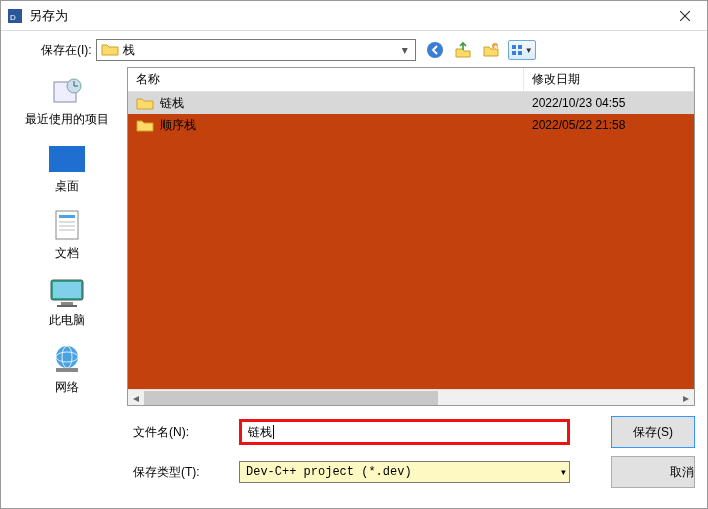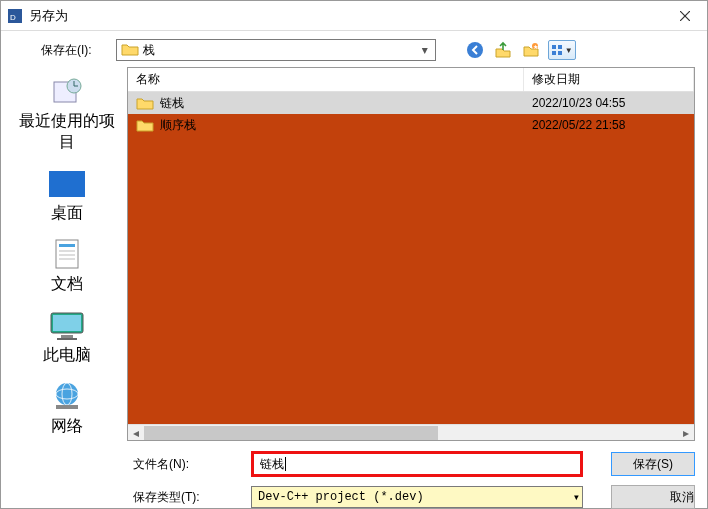--- a/index.html
+++ b/index.html
@@ -31,21 +31,21 @@
     width:45px;height:30px; display:flex;align-items:center;justify-content:center;
     font-size:14px; color:#333;
   }
 
   .body {
     flex:1; display:flex; flex-direction:column;
     padding:8px 12px 12px 12px;
   }
 
   .top-row {
-    display:flex; align-items:center; gap:24px;
+    display:flex; align-items:center; gap:4px;
     margin-bottom:6px;
     padding-left:28px;
   }
   .top-label { width:auto; }
   .combo {
     flex:1 1 auto; height:22px;
     border:1px solid #7a7a7a; background:#fff;
     display:flex; align-items:center; padding:0 2px 0 4px;
     max-width:320px;
   }
@@ -76,21 +76,21 @@
     width:108px; display:flex; flex-direction:column;
     align-items:center; gap:6px;
     padding-top:4px;
   }
   .side-item {
     width:100%;
     display:flex; flex-direction:column; align-items:center; gap:2px;
     padding:4px 0;
   }
   .side-icon { width:40px;height:34px; display:flex;align-items:center;justify-content:center; }
-  .side-label { font-size:16px; text-align:center; }
+  .side-label { font-size:12px; text-align:center; }
 
   .list-area {
     flex:1; display:flex; flex-direction:column;
     border:1px solid #999; background:#c2410c;
     min-height:0;
   }
   .list-header {
     height:24px; display:flex;
     background:#fff; border-bottom:1px solid #e0e0e0;
     user-select:none;
@@ -112,39 +112,40 @@
   .hscroll .arrow { width:16px;height:14px;display:flex;align-items:center;justify-content:center;color:#666; }
   .hscroll .track { flex:1; position:relative; height:14px; }
   .hscroll .thumb { position:absolute; left:0; top:0; height:14px; width:55%; background:#c8c8c8; }
 
   .bottom {
     margin-top:10px;
     padding-left:120px;
     padding-right:0;
   }
   .form-row {
-    display:flex; align-items:center; gap:28px; margin-bottom:8px;
+    display:flex; align-items:center; gap:16px; margin-bottom:8px;
   }
   .form-label { width:90px; }
   .filename-field {
     flex:1; height:26px; border:3px solid #e11; padding:1px 6px;
     display:flex; align-items:center; background:#fff;
     font-family:inherit; font-size:12px;
   }
   .type-combo {
     flex:1; height:22px; border:1px solid #7a7a7a;
     display:flex; align-items:center; padding:0 2px 0 6px; background:#fef9c3;
     font-family:"Courier New",monospace; font-size:12px;
   }
   .type-combo .combo-arrow{ margin-left:auto; }
   .action-btn {
-    width:84px; height:24px;
+    width:84px; height:32px;
     background:#e1e1e1; border:1px solid #3399ff;
     display:flex;align-items:center;justify-content:center;
     font-size:12px;
+    margin-left:25px;
   }
   .action-btn.secondary { border:1px solid #adadad;justify-content:flex-end; }
 
   .folder-svg { width:18px;height:14px; }
 </style>
 </head>
 <body>
 
 <div class="window">
 

